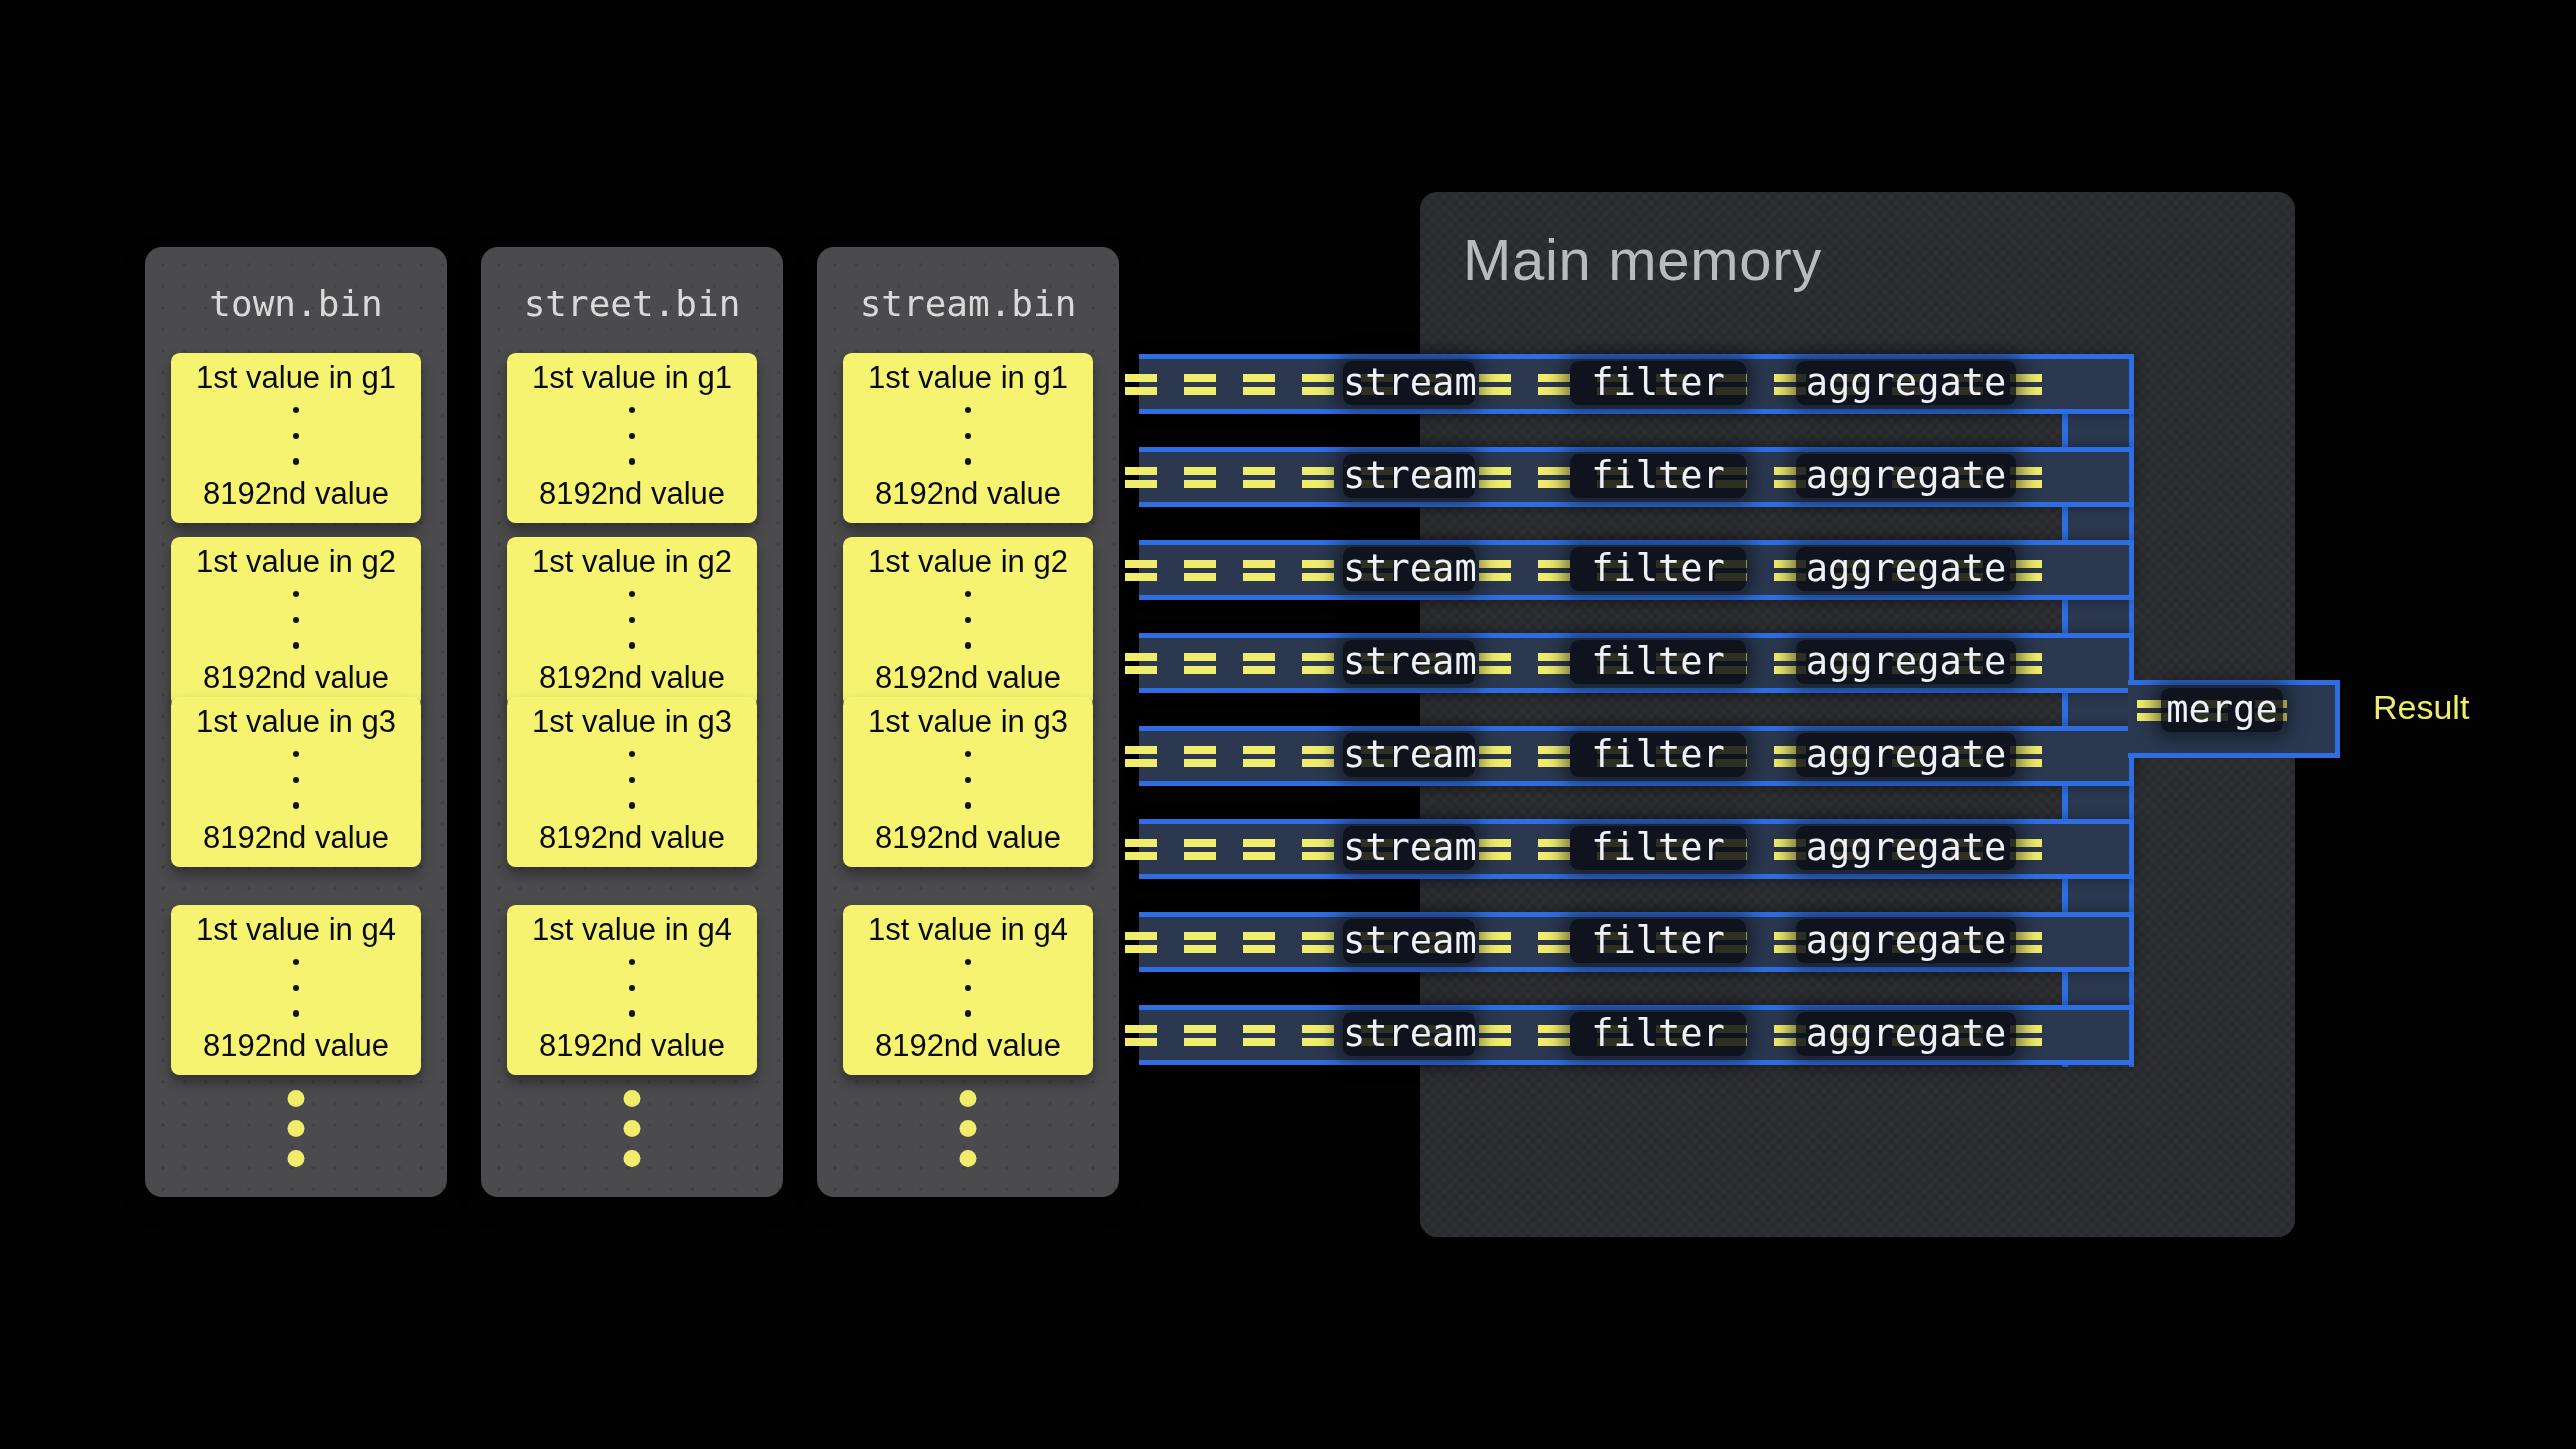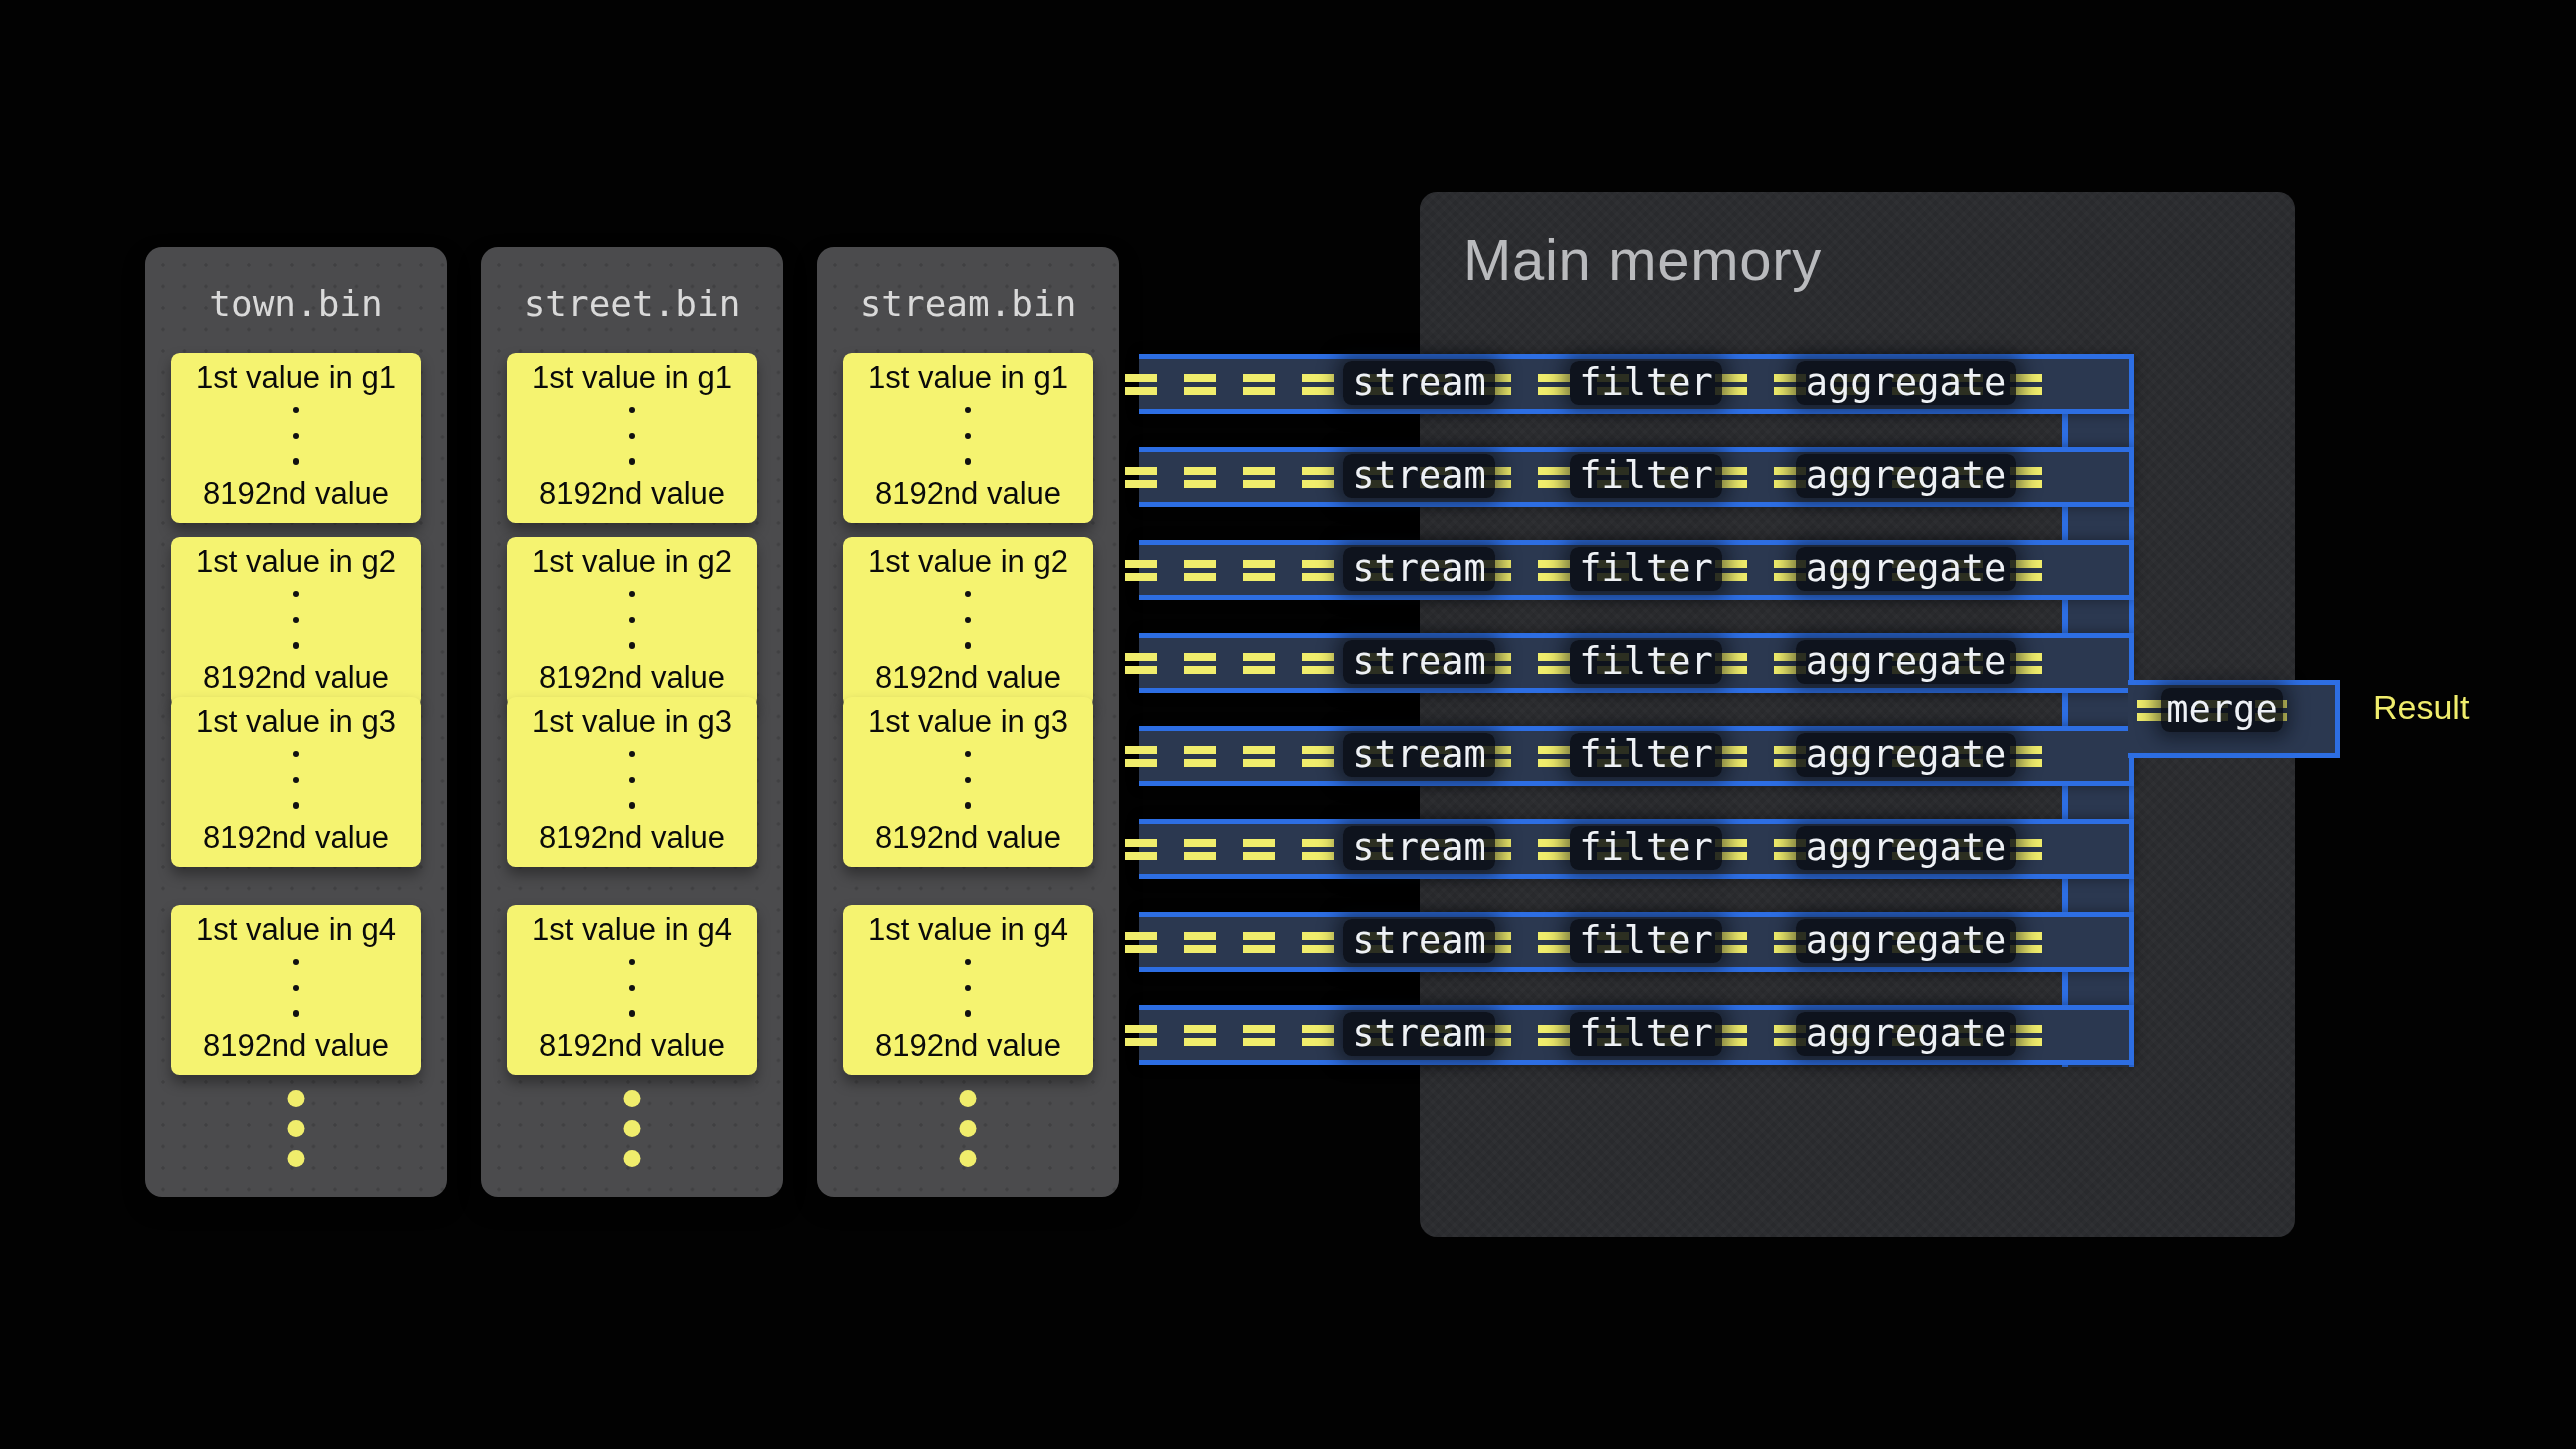--- a/index.html
+++ b/index.html
@@ -65,22 +65,22 @@
 
   .dashes{position:absolute;left:-13.6px;top:15px;width:923px;height:21px;pointer-events:none;}
   .dashes::before,.dashes::after{content:"";position:absolute;left:0;right:0;height:7.9px;
     background:repeating-linear-gradient(90deg, var(--dash-yellow) 0 32px, transparent 32px 59px);}
   .dashes::before{top:0}.dashes::after{bottom:0}
 
   .stage{position:absolute;top:2.1px;height:44px;border-radius:8.6px;
     background:rgba(9,13,20,0.85);box-shadow:0 0 17px 7.2px rgba(6,9,16,0.5);
     color:var(--mono-text);font-family:"DejaVu Sans Mono", monospace;
     font-size:37px;line-height:44px;text-align:center;}
-  .stage.s0{left:204px;width:152px}
-  .stage.s1{left:431px;width:152px}
+  .stage.s0{left:204px;width:132px}
+  .stage.s1{left:431px;width:176px}
   .stage.s2{left:657px;width:220px}
 
   
   .merge-band{position:absolute;left:2128px;top:680px;width:212px;height:78px;
     background:var(--pipeline-fill);
     border:5.7px solid var(--pipeline-blue);border-left:none;
     box-sizing:border-box;z-index:4;}
   .merge-band .dashes{left:9.3px;top:15px;width:150px;}
   .stage.mbox{left:33px;width:122px;top:2.9px;}
 

